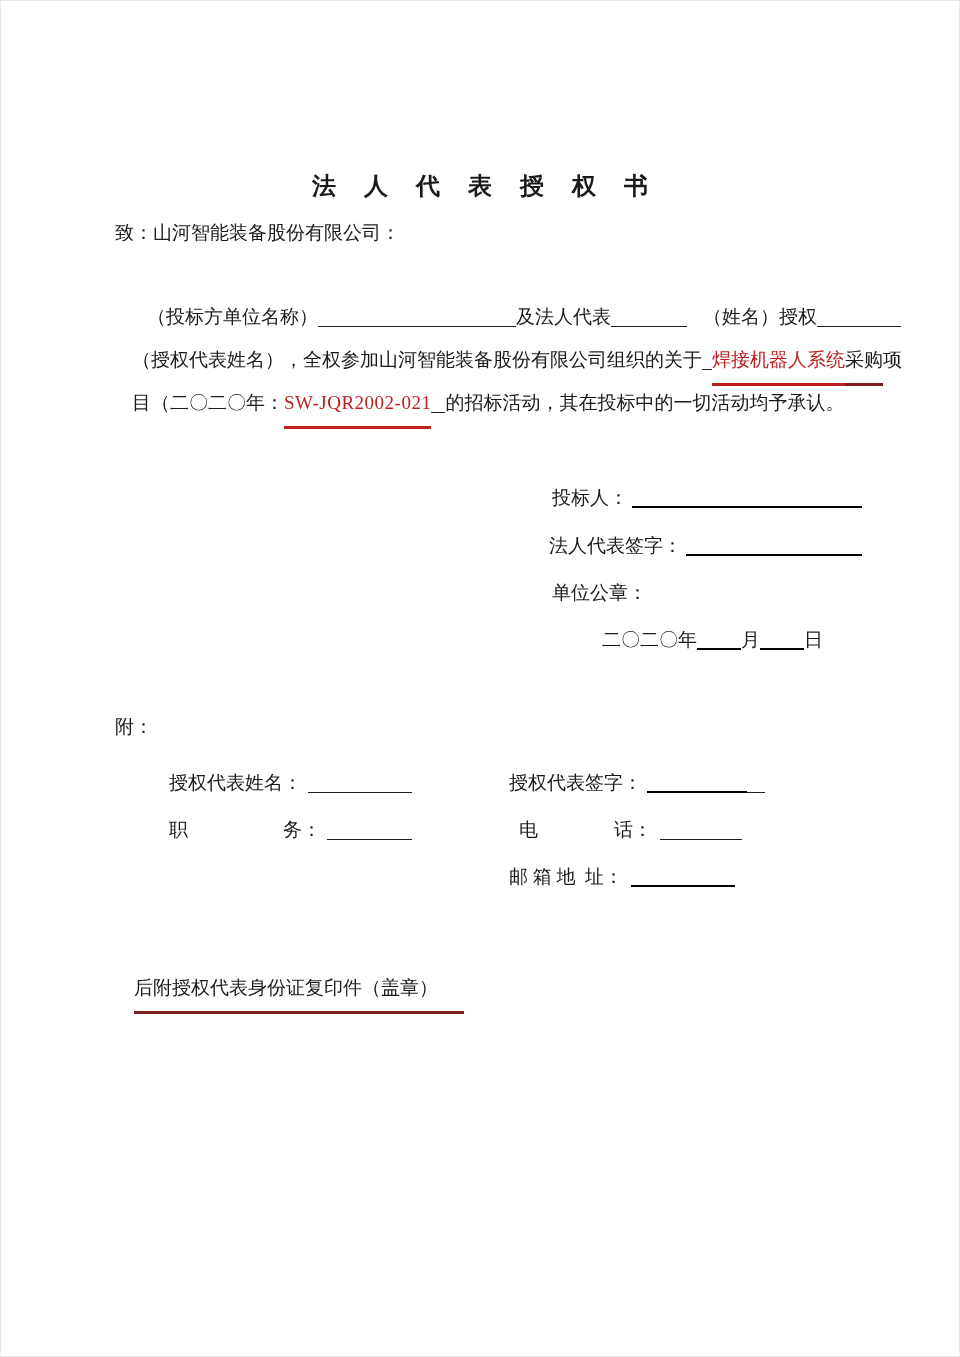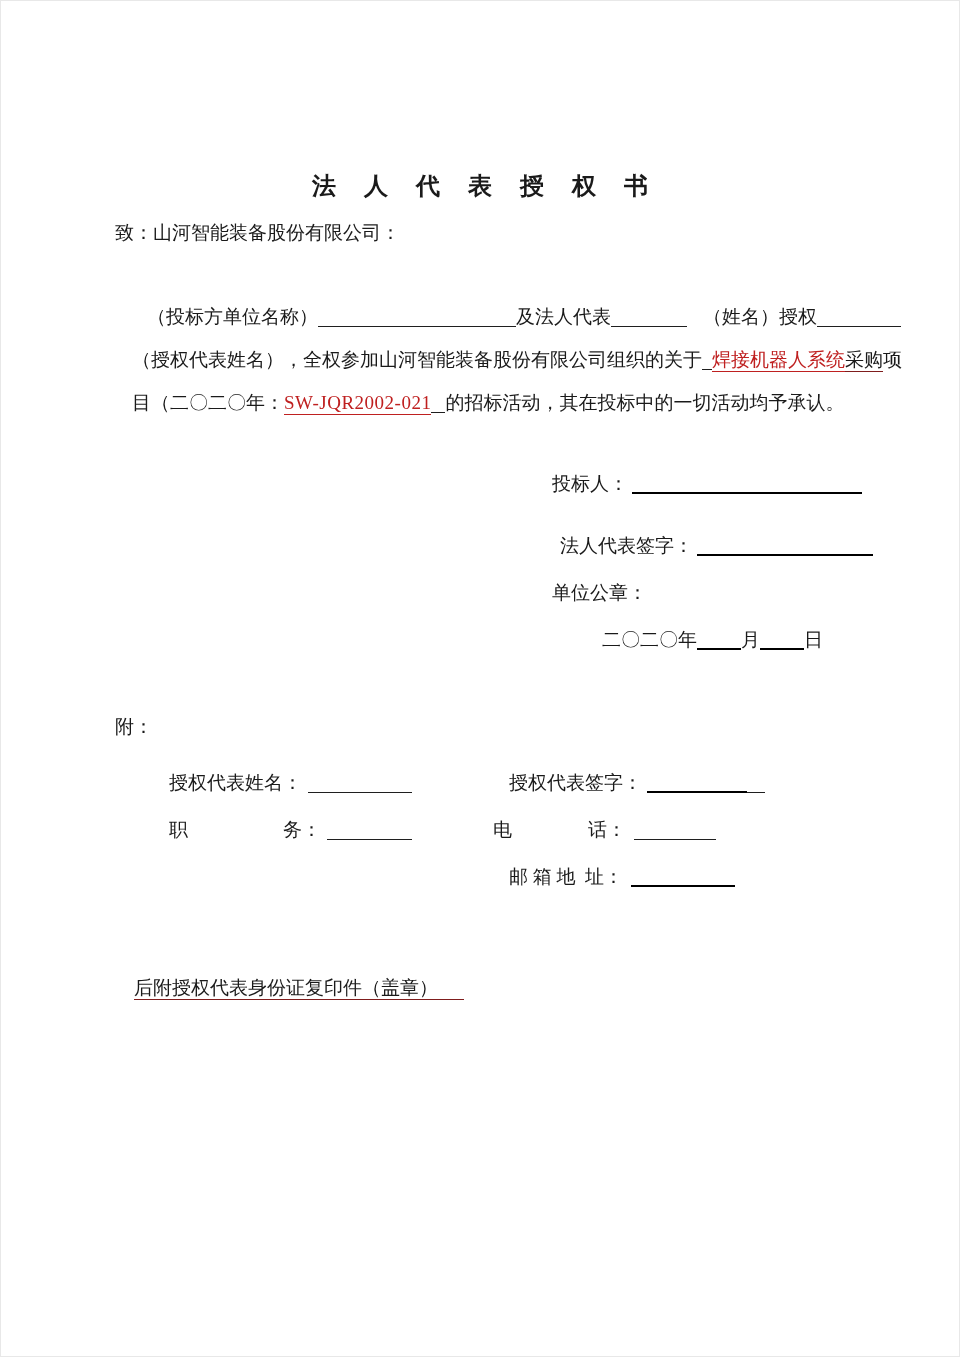--- a/index.html
+++ b/index.html
@@ -19,21 +19,21 @@
     font-size:24px;font-weight:bold;letter-spacing:28px;margin-right:-28px;
     white-space:pre;
   }
   .blank{
     display:inline-block;height:1em;
     border-bottom:1px solid #1f1f1f;
     vertical-align:-0.22em;
   }
   .blank.bold{border-bottom-width:2px;border-bottom-color:#000;}
   .blank.soft{border-bottom-color:#777;}
-  .u{border-bottom:1px solid #7f1d1d;padding-bottom:1px;margin-top:28px;}
+  .u{border-bottom:3px solid #7f1d1d;padding-bottom:13px;margin-top:28px;}
   .red{color:var(--red,#bf2020);}
   .red.u{border-bottom-color:var(--red,#bf2020);}
   .code{letter-spacing:0.5px;}
 </style>
 </head>
 <body>
 
 <div class="page">
 
   <div class="title-wrap">
@@ -47,25 +47,25 @@
   </div>
 
   <div class="abs" style="left:113px;top:319px;">
     <span>（授权代表姓名），全权参加山河智能装备股份有限公司组织的关于</span><span class="blank" style="width:10px;"></span><span class="red u">焊接机器人系统</span><span class="u">采购</span><span>项</span>
   </div>
 
   <div class="abs" style="left:113px;top:362px;">
     <span>目（二〇二〇年：</span><span class="red u code">SW-JQR2002-021</span><span class="blank" style="width:14px;"></span><span>的招标活动，其在投标中的一切活动均予承认。</span>
   </div>
 
-  <div class="abs" style="left:533px;top:443px;text-align:center;">
+  <div class="abs" style="left:533px;top:457px;text-align:center;">
     <span>投标人：</span><span class="blank bold" style="width:230px;margin-left:4px;"></span>
   </div>
 
-  <div class="abs" style="left:541px;top:505px;">
+  <div class="abs" style="left:530px;top:505px;">
     <span>法人代表签字：</span><span class="blank bold" style="width:176px;margin-left:4px;"></span>
   </div>
 
   <div class="abs" style="left:583px;top:599px;">
     <span>二〇二〇年</span><span class="blank bold" style="width:44px;"></span><span>月</span><span class="blank bold" style="width:44px;"></span><span>日</span>
   </div>
 
   <div class="abs" style="left:533px;top:552px;">
     <span>单位公章：</span>
   </div>
@@ -75,21 +75,21 @@
   <div class="abs" style="left:150px;top:742px;">
     <span>授权代表姓名：</span><span class="blank" style="width:104px;margin-left:6px;"></span>
   </div>
   <div class="abs" style="left:490px;top:742px;">
     <span>授权代表签字：</span><span class="blank bold" style="width:100px;margin-left:5px;"></span><span class="blank" style="width:18px;"></span>
   </div>
 
   <div class="abs" style="left:150px;top:789px;">
     <span>职　　　　　务：</span><span class="blank" style="width:85px;margin-left:6px;"></span>
   </div>
-  <div class="abs" style="left:474px;top:789px;">
+  <div class="abs" style="left:500px;top:789px;">
     <span>电　　　　话：</span><span class="blank" style="width:82px;margin-left:8px;"></span>
   </div>
 
   <div class="abs" style="left:490px;top:836px;">
     <span>邮 箱 地  址：</span><span class="blank bold" style="width:104px;margin-left:8px;"></span>
   </div>
 
   <div class="abs" style="left:115px;top:947px;">
     <span class="u" style="padding-right:26px;">后附授权代表身份证复印件（盖章）</span>
   </div>

